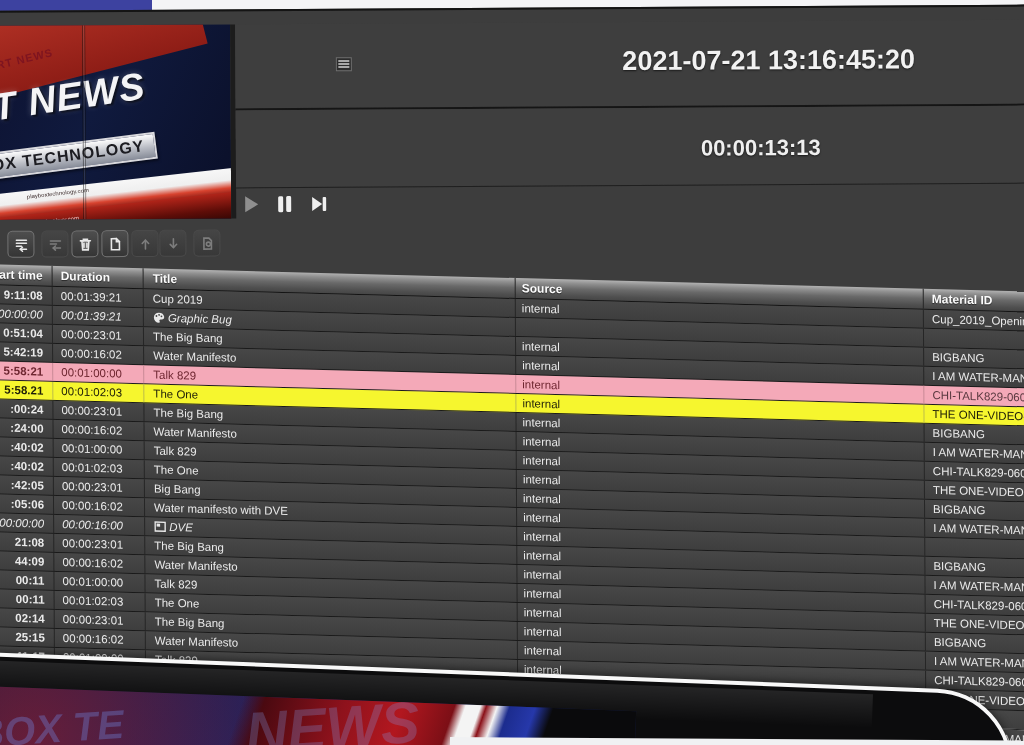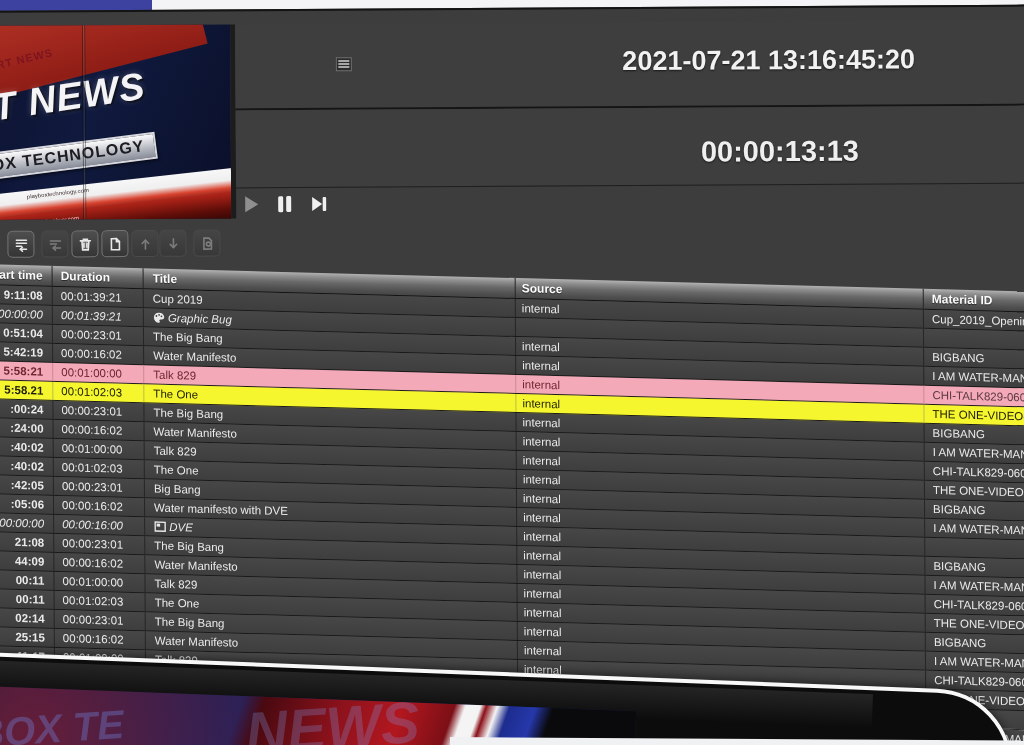--- a/index.html
+++ b/index.html
@@ -33,21 +33,21 @@
   .preview .seam{position:absolute;left:104px;top:0;width:3px;height:100%;
     background:linear-gradient(90deg,rgba(0,0,0,.65),rgba(255,255,255,.12),rgba(0,0,0,.55));}
   .v-divider{position:absolute;left:252px;top:13px;width:5px;height:194px;background:#1c1c1c;}
   
   .clock-panel{position:absolute;left:257px;top:13px;width:813px;height:84px;background:#3e3e3e;}
   .menu-btn{position:absolute;left:100px;top:33px;width:18px;height:16px;cursor:pointer;}
   .clock-text{position:absolute;left:387px;top:24px;font-size:27px;font-weight:bold;color:#f2f2f2;
     white-space:nowrap;text-shadow:0 1px 2px rgba(0,0,0,.6);}
   .hline-1{position:absolute;left:257px;top:97px;width:813px;height:2px;background:#151515;}
   .countdown-panel{position:absolute;left:257px;top:99px;width:813px;height:77px;background:#3e3e3e;}
-  .countdown-text{position:absolute;left:465px;top:28px;font-size:29px;font-weight:bold;color:#efefef;
+  .countdown-text{position:absolute;left:465px;top:28px;font-size:22px;font-weight:bold;color:#efefef;
     white-space:nowrap;text-shadow:0 1px 2px rgba(0,0,0,.6);}
   .hline-2{position:absolute;left:257px;top:176px;width:813px;height:1px;background:#1f1f1f;}
   
   .transport{position:absolute;left:262px;top:181px;height:24px;display:flex;gap:14px;align-items:center;}
   .tr-ic{width:20px;height:20px;display:inline-block;}
   
   .toolbar{position:absolute;left:0;top:214px;width:1070px;height:36px;}
   .tbtn{position:absolute;top:4px;width:27px;height:27px;border-radius:5px;box-sizing:border-box;
     display:flex;align-items:center;justify-content:center;cursor:pointer;}
   .tbtn.on{border:1px solid #747474;background:linear-gradient(180deg,#4e4e4e,#353535);color:#e8e8e8;}

